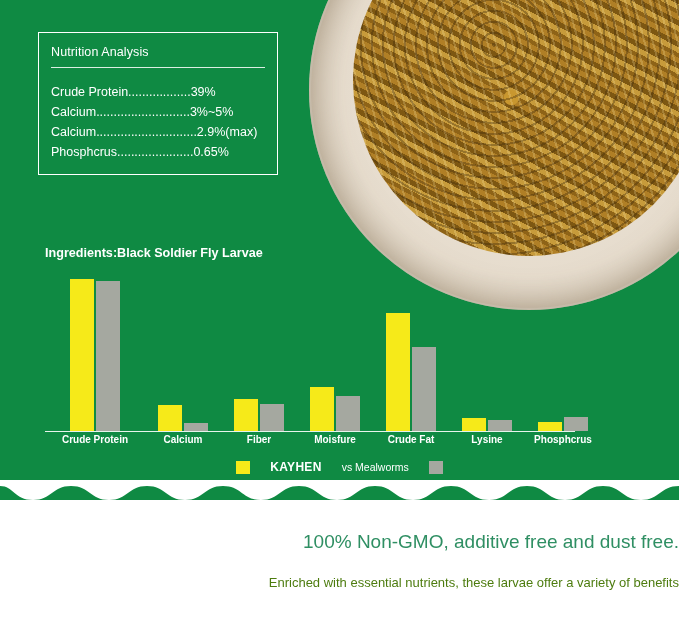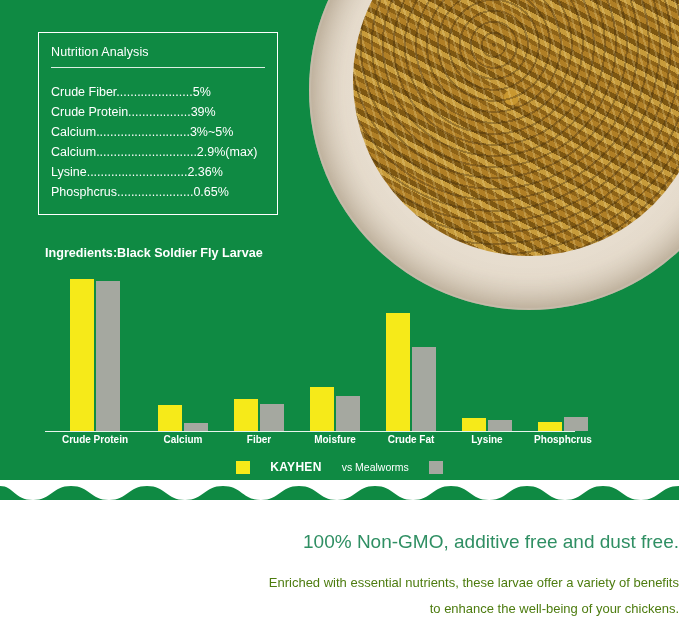--- a/index.html
+++ b/index.html
@@ -216,25 +216,23 @@
 
     <div id="photo">
       <div class="plate"></div>
       <div class="worm-mass"></div>
       <div class="worm-overlay"></div>
       <div class="rim-shadow"></div>
     </div>
 
     <div id="nutrition-box">
       <div id="nutrition-title">Nutrition Analysis</div>
-      <div class="nut-row">Crude Fiber......................5%</div>
       <div class="nut-row">Crude Protein..................39%</div>
       <div class="nut-row">Calcium...........................3%~5%</div>
       <div class="nut-row">Calcium.............................2.9%(max)</div>
-      <div class="nut-row">Lysine.............................2.36%</div>
       <div class="nut-row">Phosphcrus......................0.65%</div>
     </div>
 
     <div id="ingredients">Ingredients:Black Soldier Fly Larvae</div>
 
     <div id="chart">
       <div class="axis"></div>
       <div class="group" style="left:0px;width:100px;">
         <div class="bar kay" style="height:152px;"></div>
         <div class="bar meal" style="height:150px;"></div>
@@ -284,17 +282,16 @@
 
     <svg id="wave" viewBox="0 0 679 24" preserveAspectRatio="none">
       <path d="M0,0 H679 V6 C660,6 660,20 641,20 C622,20 622,6 603,6 C584,6 584,20 565,20 C546,20 546,6 527,6 C508,6 508,20 489,20 C470,20 470,6 451,6 C432,6 432,20 413,20 C394,20 394,6 375,6 C356,6 356,20 337,20 C318,20 318,6 299,6 C280,6 280,20 261,20 C242,20 242,6 223,6 C204,6 204,20 185,20 C166,20 166,6 147,6 C128,6 128,20 109,20 C90,20 90,6 71,6 C52,6 52,20 33,20 C14,20 14,6 0,6 Z" fill="#ffffff"></path>
     </svg>
   </div>
 
   <div id="bottom">
     <div id="headline">100% Non-GMO, additive free and dust free.</div>
     <div id="subline">
       <div>Enriched with essential nutrients, these larvae offer a variety of benefits</div>
-      <div>to enhance the well-being of your chickens.</div>
     </div>
   </div>
 
 </div>
 
 </body></html>

